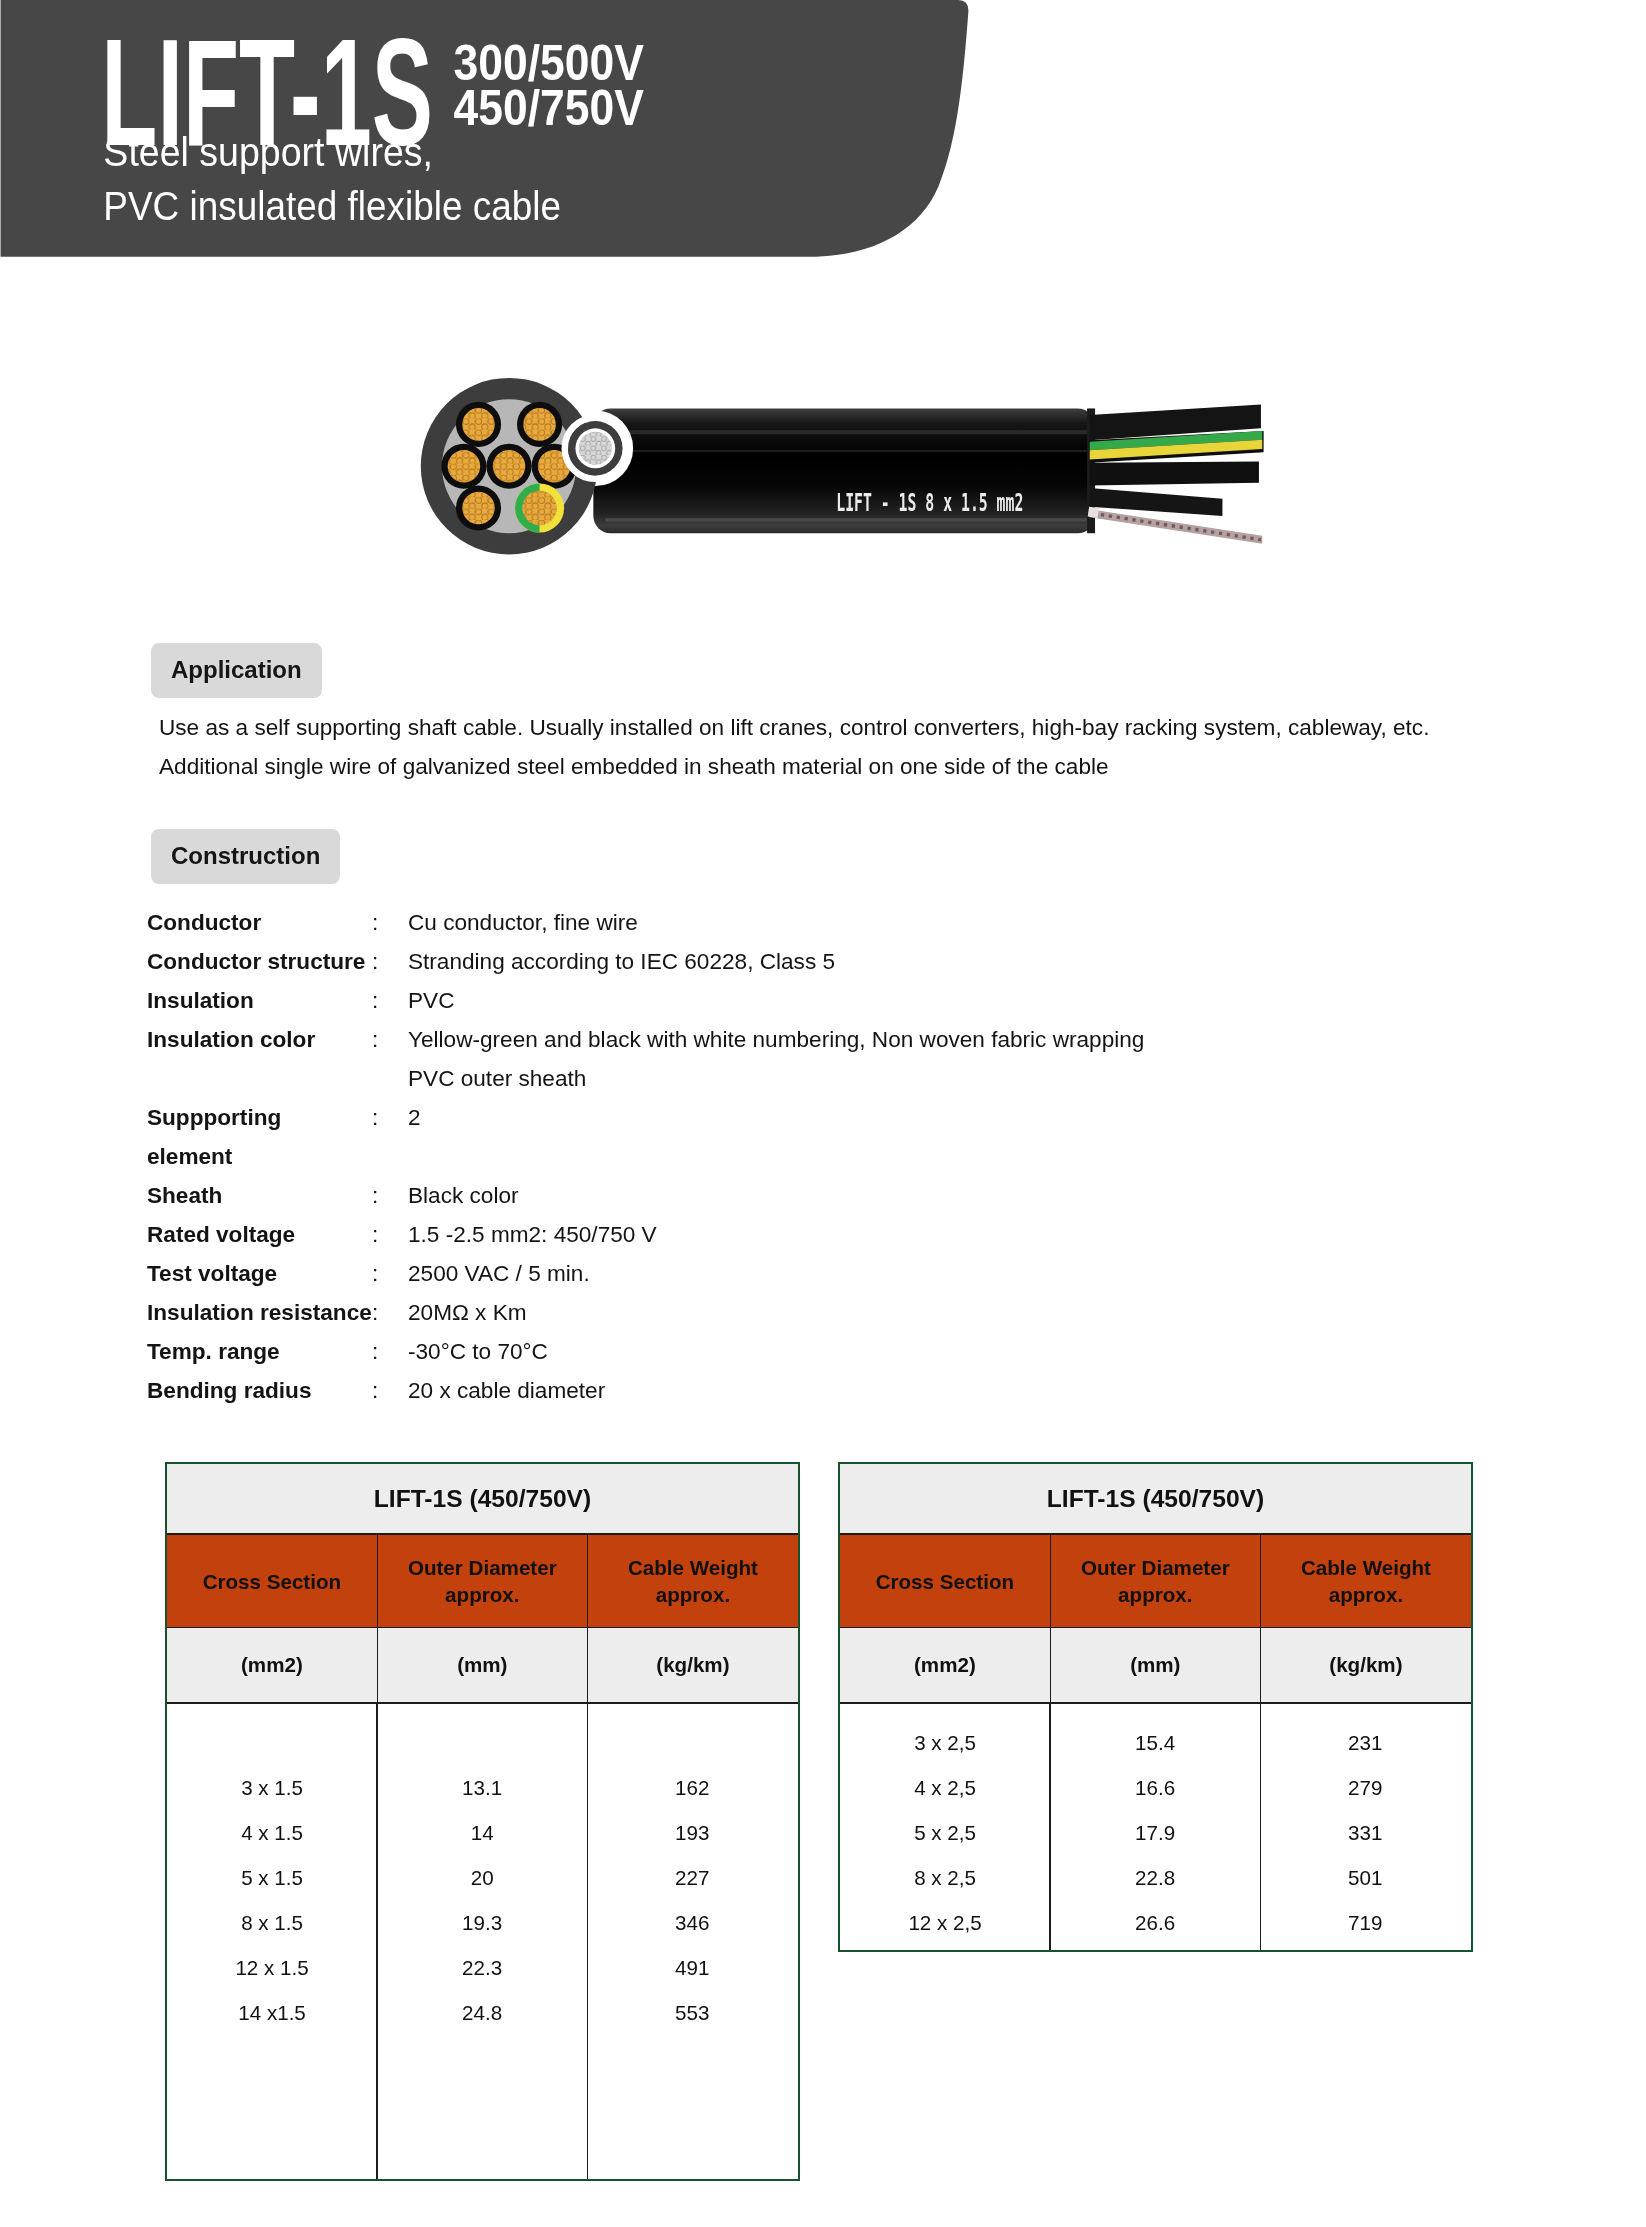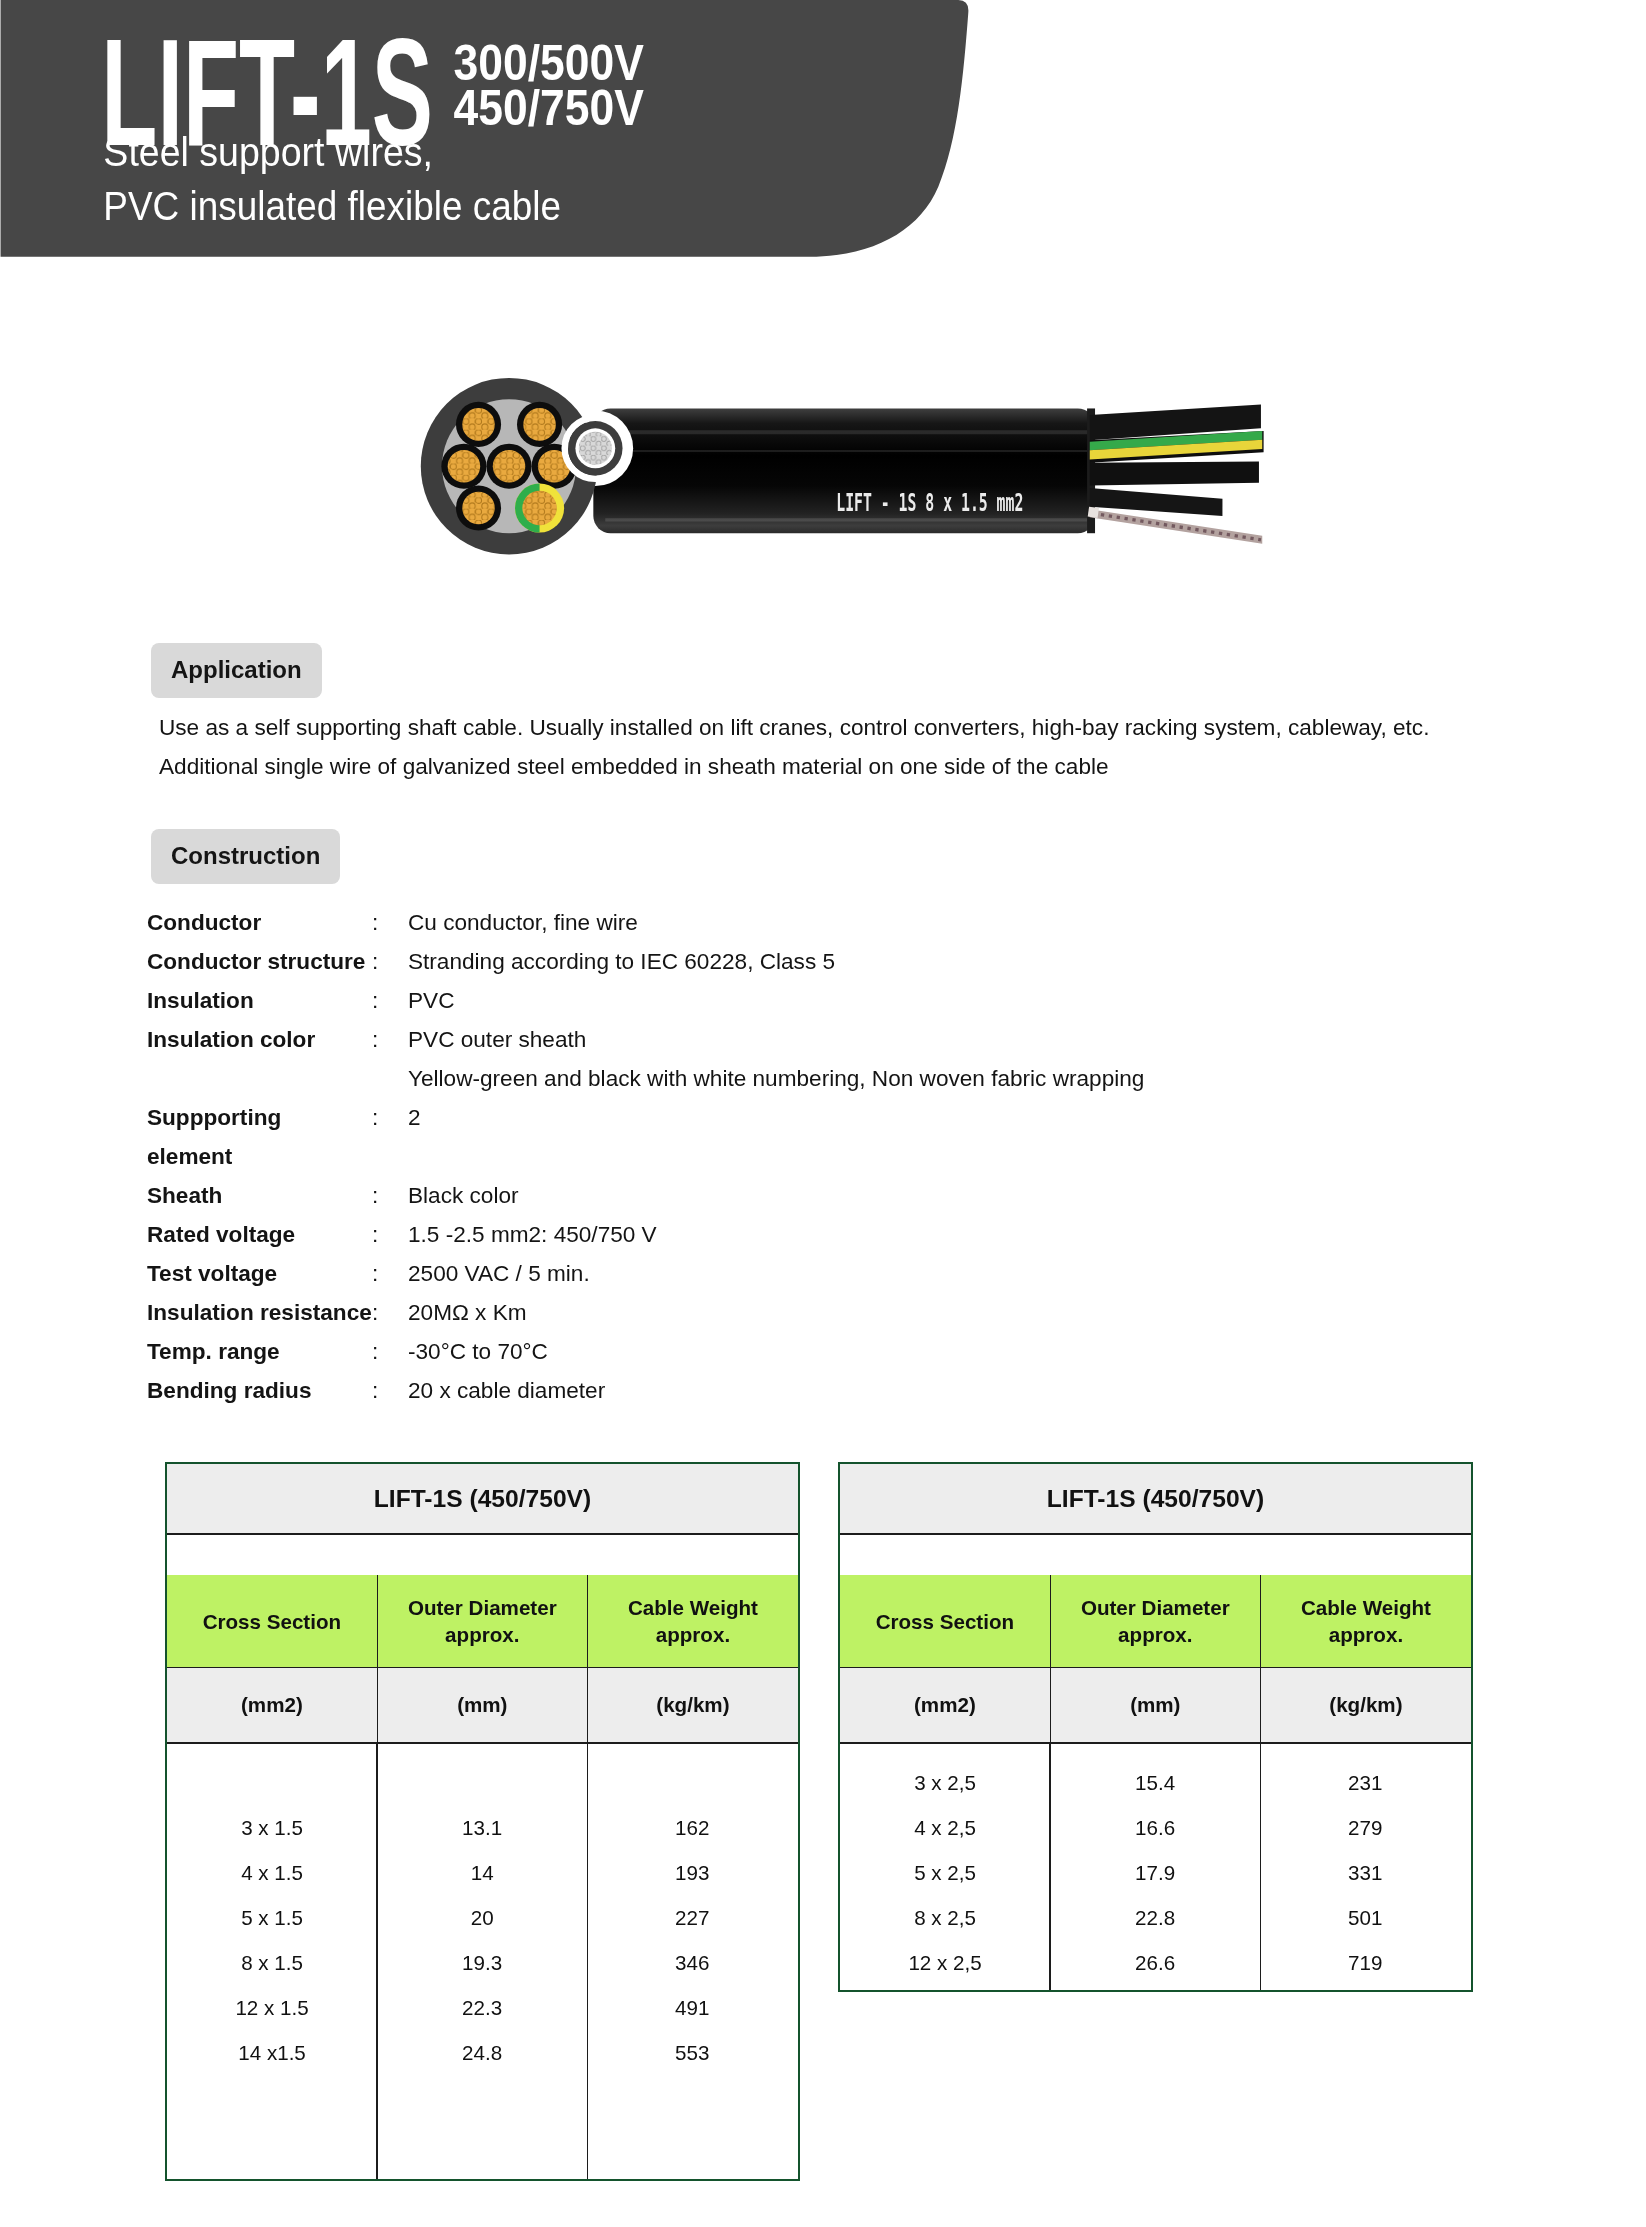--- a/index.html
+++ b/index.html
@@ -23,21 +23,21 @@
   .spec-label{width:225px;font-weight:bold;flex:none;}
   .spec-colon{width:36px;flex:none;}
   .spec-value{flex:1;}
   
   .spec-table{position:absolute;border:2px solid #14532d;background:#fff;display:flex;
               flex-direction:column;box-sizing:border-box;}
   .table-left{left:165px;top:1462px;width:635px;height:719px;}
   .table-right{left:838px;top:1462px;width:635px;}
   .t-title{height:69px;line-height:69px;text-align:center;background:#ededed;
            border-bottom:2px solid #1c1c1c;font-size:24.6px;font-weight:bold;flex:none;}
-  .t-head{display:flex;height:92px;background:#bef264;border-bottom:1.3px solid #1c1c1c;flex:none;margin-top:40px;}
+  .t-head{display:flex;height:92px;background:#c2410c;border-bottom:1.3px solid #1c1c1c;flex:none;}
   .t-head .t-cell{display:flex;flex-direction:column;justify-content:center;align-items:center;
                   font-size:20.6px;font-weight:bold;line-height:27px;box-sizing:border-box;}
   .t-units{display:flex;height:74px;background:#ededed;border-bottom:2px solid #1c1c1c;flex:none;}
   .t-units .t-cell{display:flex;justify-content:center;align-items:center;font-size:20.6px;
                    font-weight:bold;box-sizing:border-box;}
   .t-cell{width:33.3%;}
   .t-cell.c0{width:33.4%;border-right:1.3px solid #1c1c1c;}
   .t-cell.c1{border-right:1.3px solid #1c1c1c;}
   .t-data{position:relative;flex:1;padding-top:16px;box-sizing:border-box;}
   .t-data .vline{position:absolute;top:0;bottom:0;width:1.3px;background:#1c1c1c;}
@@ -164,22 +164,22 @@
     </div>
     <div class="spec-row">
       <span class="spec-label">Insulation</span>
       <span class="spec-colon">:</span>
       <span class="spec-value">PVC</span>
     </div>
     <div class="spec-row">
       <span class="spec-label">Insulation color</span>
       <span class="spec-colon">:</span>
       <span class="spec-value">
+        <div>Yellow-green and black with white numbering, Non woven fabric wrapping</div>
         <div>PVC outer sheath</div>
-        <div>Yellow-green and black with white numbering, Non woven fabric wrapping</div>
       </span>
     </div>
     <div class="spec-row">
       <span class="spec-label">Suppporting element</span>
       <span class="spec-colon">:</span>
       <span class="spec-value">2</span>
     </div>
     <div class="spec-row">
       <span class="spec-label">Sheath</span>
       <span class="spec-colon">:</span>

